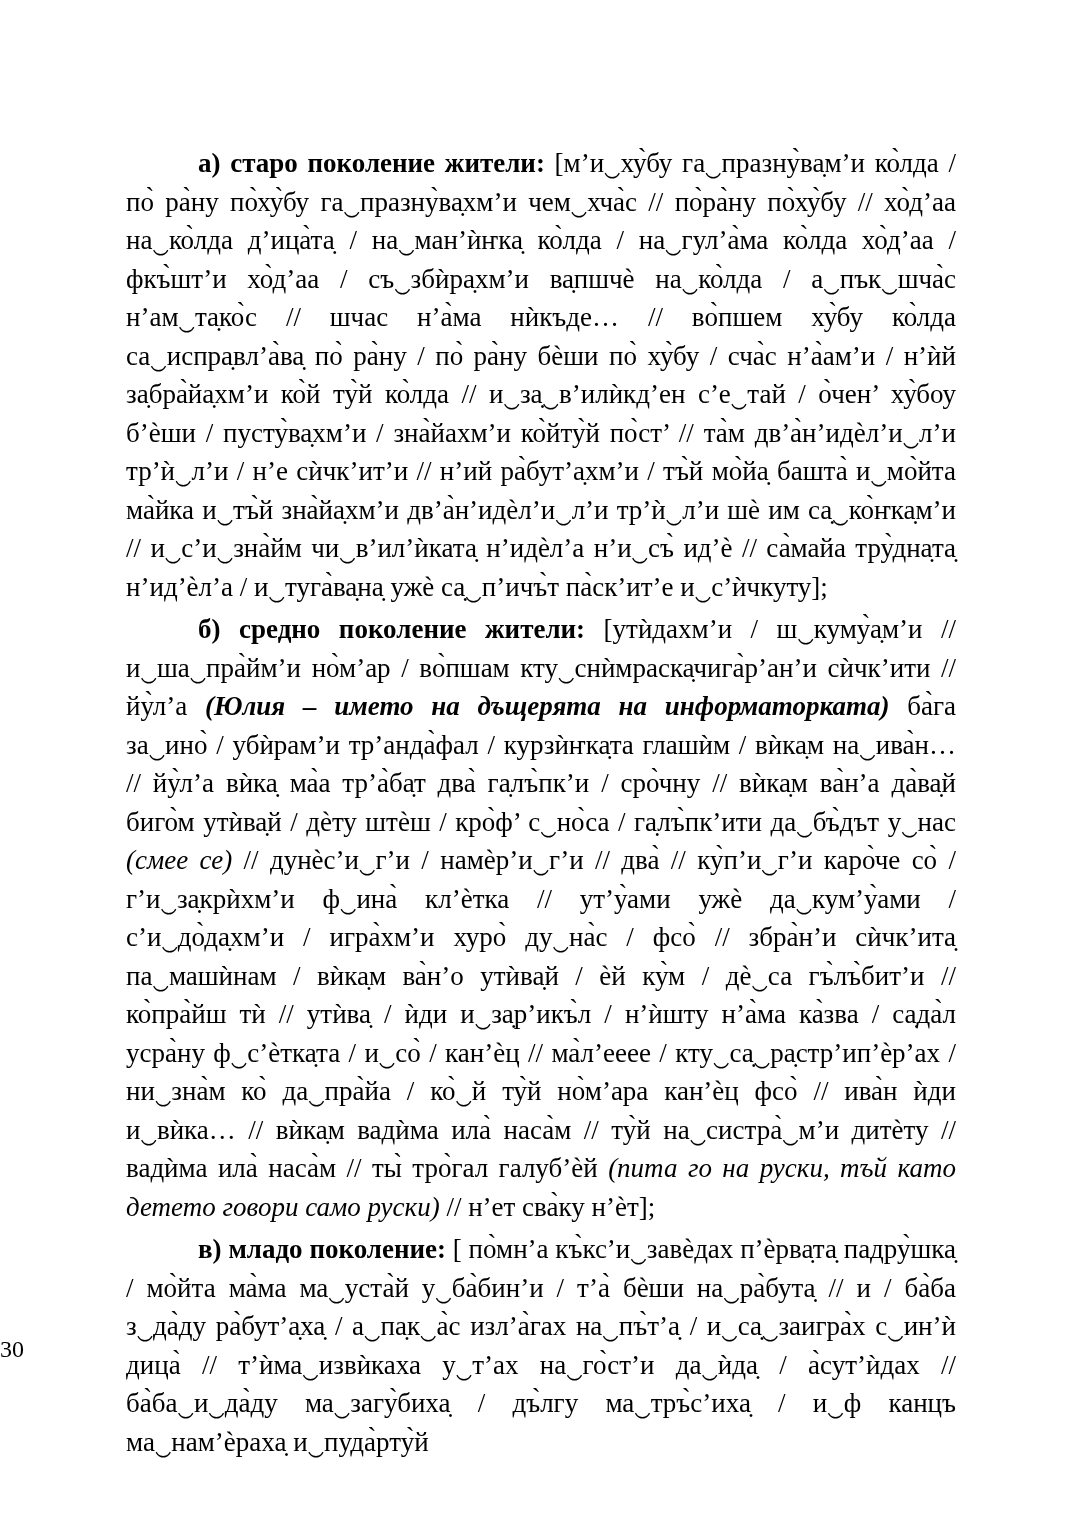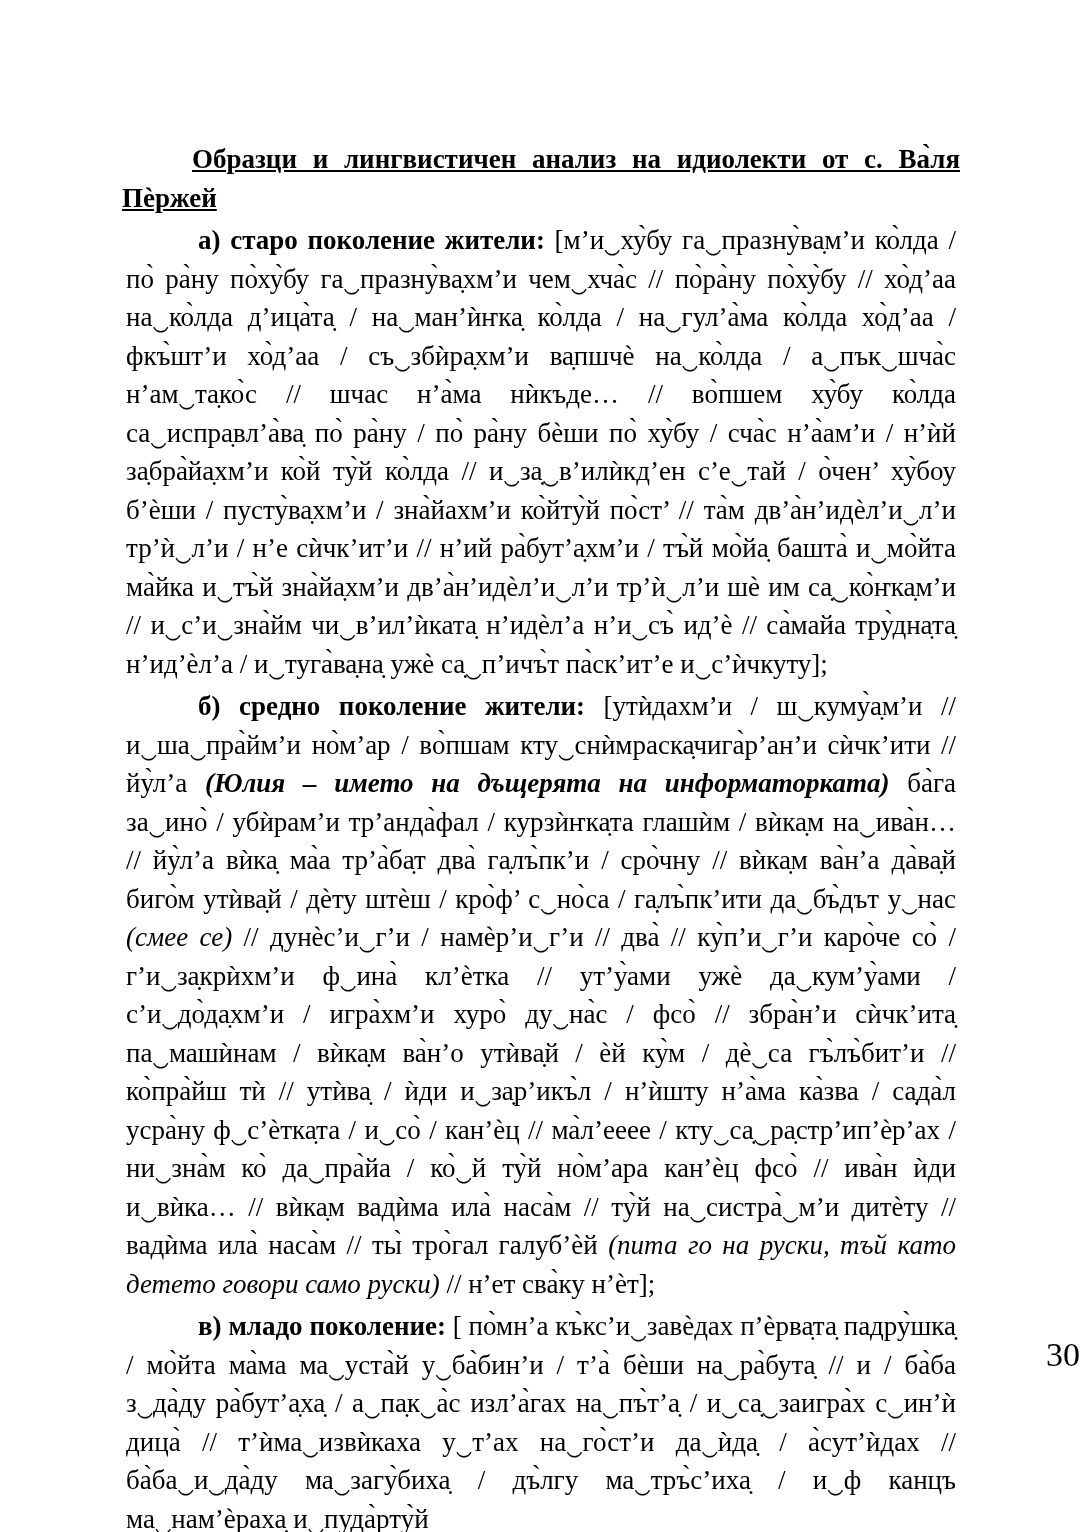--- a/index.html
+++ b/index.html
@@ -37,32 +37,31 @@
     text-align: justify;
   }
   .seg-bold { font-weight: bold; }
   .seg-italic { font-style: italic; }
   .seg-bold-italic { font-weight: bold; font-style: italic; font-family: Liberation Serif, serif; }
   .page-number {
     position: absolute;
     left: 0;
     right: 0;
     top: 1336px;
-    text-align: right;
-    font-size: 34px;
+    text-align: left;
+    font-size: 24px;
     font-family: "Liberation Serif", serif;
   }
 </style>
 </head>
 <body>
 
 <div class="page">
   <div class="content">
 
-    <h1 class="title"><span class="u">Образци и лингвистичен анализ на идиолекти от с. Ва̀ля Пѐржей</span></h1>
 
     <p class="para"><span class="seg-bold">а) старо поколение жители: </span><span>[м’и‿ху̀бу га‿празну̀ва̣м’и ко̀лда / по̀ ра̀ну по̀ху̀бу га‿празну̀ва̣хм’и чем‿хча̀с // по̀ра̀ну по̀ху̀бу // хо̀д’аа на‿ко̀лда д’ица̀та̣ / на‿ман’ѝҥка̣ ко̀лда / на‿гул’а̀ма ко̀лда хо̀д’аа / фкъ̀шт’и хо̀д’аа / съ‿збѝра̣хм’и ва̣пшчѐ на‿ко̀лда / а‿пък‿шча̀с н’ам‿та̣ко̀с // шчас н’а̀ма  нѝкъде… // во̀пшем ху̀бу ко̀лда са‿испра̣вл’а̀ва̣ по̀ ра̀ну / по̀ ра̀ну бѐши по̀ ху̀бу /  сча̀с н’а̀ам’и / н’ѝй за̣бра̀йа̣хм’и ко̀й ту̀й ко̀лда // и‿за̣‿в’илѝкд’ен с’е‿тай / о̀чен’ ху̀боу б’ѐши / пусту̀ва̣хм’и / зна̀йахм’и ко̀йту̀й по̀ст’ // та̀м дв’а̀н’идѐл’и‿л’и тр’ѝ‿л’и / н’е сѝчк’ит’и // н’ий ра̀бут’а̣хм’и / тъ̀й мо̀йа̣ башта̀ и‿мо̀йта ма̀йка и‿тъ̀й зна̀йа̣хм’и дв’а̀н’идѐл’и‿л’и тр’ѝ‿л’и шѐ им са̣‿ко̀ҥка̣м’и // и‿с’и‿зна̀йм чи‿в’ил’ѝката̣ н’идѐл’а  н’и‿съ̀ ид’ѐ // са̀майа тру̀дна̣та̣ н’ид’ѐл’а / и‿туга̀ва̣на̣ ужѐ са̣‿п’ичъ̀т па̀ск’ит’е и‿с’ѝчкуту];</span></p>
 
     <p class="para"><span class="seg-bold">б) средно поколение жители: </span><span>[утѝдахм’и / ш‿куму̀а̣м’и // и‿ша‿пра̀йм’и но̀м’ар / во̀пшам кту‿снѝмраска̣чига̀р’ан’и сѝчк’ити // йу̀л’а </span><span class="seg-bold-italic">(Юлия – името на дъщерята на информаторката)</span><span> ба̀га за‿ино̀ / убѝрам’и тр’анда̀фал / курзѝҥка̣та глашѝм / вѝка̣м на‿ива̀н… // йу̀л’а вѝка̣ ма̀а тр’а̀ба̣т два̀ га̣лъ̀пк’и / сро̀чну // вѝка̣м ва̀н’а да̀ва̣й биго̀м утѝва̣й / дѐту штѐш / кро̀ф’ с‿но̀са / га̣лъ̀пк’ити да‿бъ̀дът у‿нас </span><span class="seg-italic">(смее се)</span><span> // дунѐс’и‿г’и / намѐр’и‿г’и // два̀ // ку̀п’и‿г’и каро̀че со̀ / г’и‿за̣крѝхм’и ф‿ина̀ кл’ѐтка // ут’у̀ами ужѐ да‿кум’у̀ами / с’и‿до̀да̣хм’и / игра̀хм’и хуро̀ ду‿на̀с / фсо̀ // збра̀н’и сѝчк’ита̣ па‿машѝнам / вѝка̣м ва̀н’о утѝва̣й / ѐй ку̀м / дѐ‿са гъ̀лъ̀бит’и // ко̀пра̀йш тѝ // утѝва̣ / ѝди и‿за̣р’икъ̀л / н’ѝшту н’а̀ма ка̀зва / са̣да̀л усра̀ну ф‿с’ѐтка̣та / и‿со̀ / кан’ѐц // ма̀л’ееее / кту‿са̣‿ра̣стр’ип’ѐр’ах / ни‿зна̀м ко̀ да‿пра̀йа / ко̀‿й ту̀й но̀м’ара кан’ѐц фсо̀ // ива̀н ѝди и‿вѝка… // вѝка̣м вадѝма ила̀ наса̀м // ту̀й на‿систра̀‿м’и дитѐту // вадѝма ила̀ наса̀м // ты̀ тро̀гал галуб’ѐй </span><span class="seg-italic">(пита го на руски, тъй като детето говори само руски)</span><span> // н’ет сва̀ку н’ѐт];</span></p>
 
     <p class="para"><span class="seg-bold">в) младо поколение: </span><span>[ по̀мн’а къ̀кс’и‿завѐдах п’ѐрва̣та̣ падру̀шка̣ / мо̀йта ма̀ма ма‿уста̀й у‿ба̀бин’и / т’а̀ бѐши на‿ра̀бута̣ // и / ба̀ба з‿да̀ду ра̀бут’а̣ха̣ / а‿па̣к‿а̀с изл’а̀гах на‿пъ̀т’а̣ / и‿са̣‿заигра̀х с‿ин’ѝ дица̀ // т’ѝма‿извѝкаха у‿т’ах на‿го̀ст’и да‿ѝда̣ / а̀сут’ѝдах // ба̀ба‿и‿да̀ду ма‿загу̀биха̣ / дъ̀лгу ма‿тръ̀с’иха̣ / и‿ф канцъ ма‿нам’ѐраха̣ и‿пуда̀рту̀й</span></p>
 
   </div>
 
   <div class="page-number">30</div>

